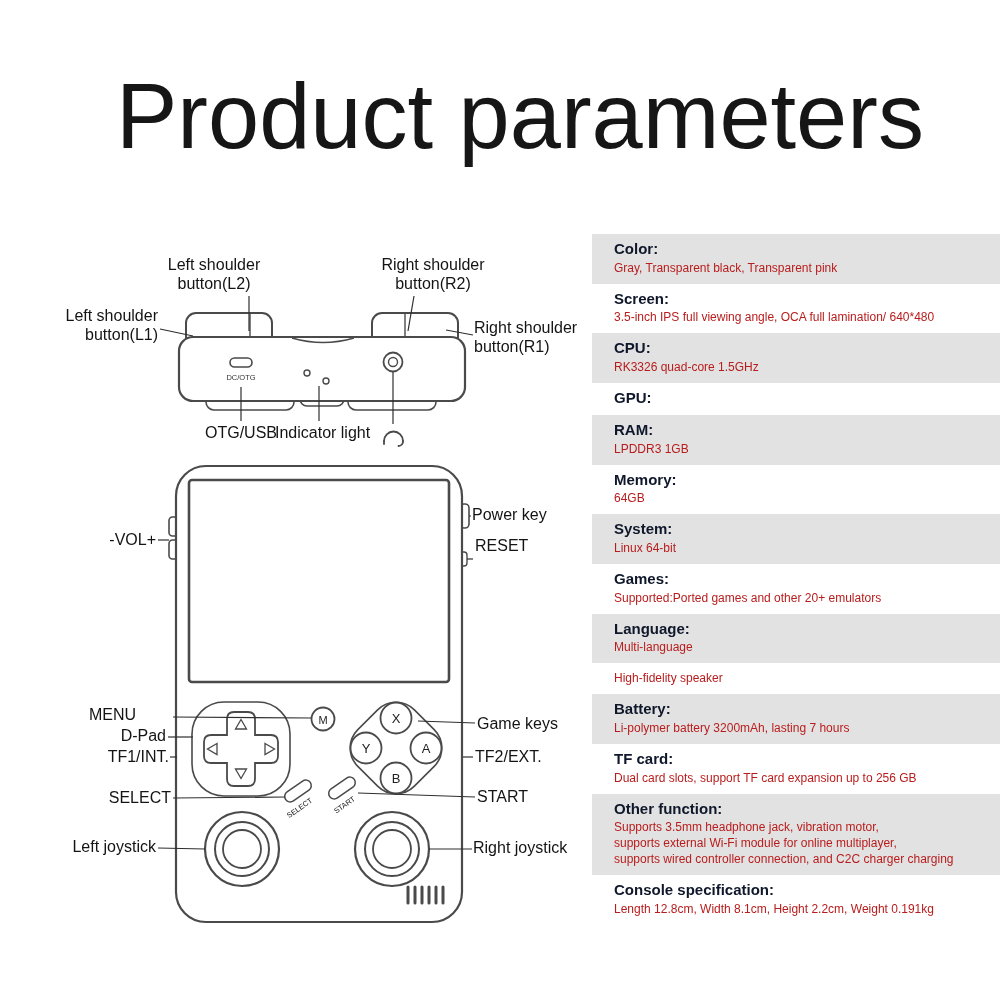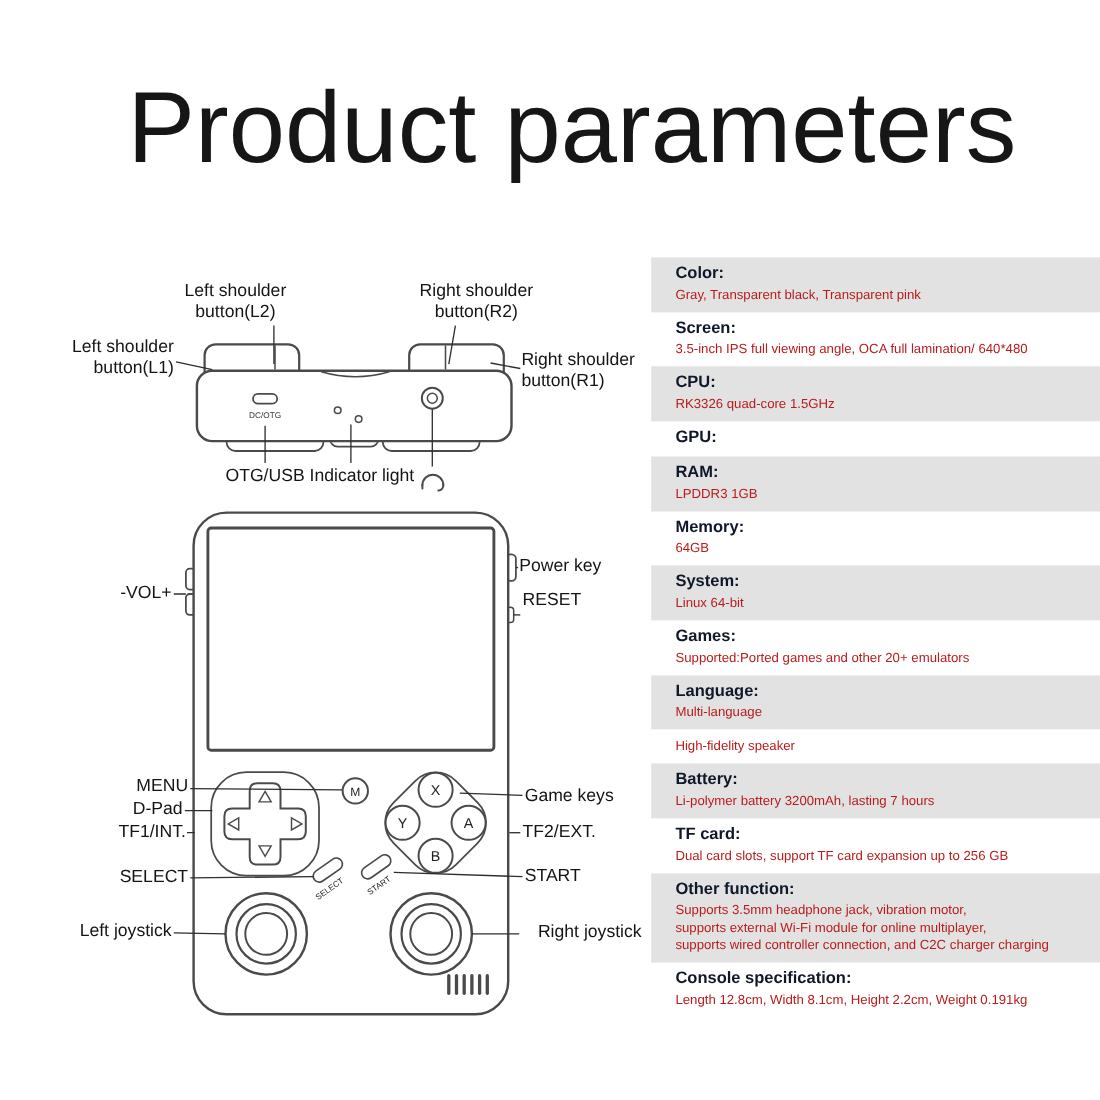--- a/index.html
+++ b/index.html
@@ -8,33 +8,33 @@
   .title{position:absolute;left:80px;top:70px;margin:0;font-size:92px;line-height:1;
          font-weight:400;color:#161616;white-space:nowrap;}
   .diagram{position:absolute;left:0;top:0;width:1000px;height:1000px;}
   
   .co{position:absolute;font-size:16px;line-height:1.18;color:#141414;white-space:pre-line;}
   #co-l2{left:118px;top:256px;width:120px;text-align:center;}
   #co-r2{left:336px;top:256px;width:122px;text-align:center;}
   #co-l1{left:16px;top:307px;width:106px;text-align:right;}
   #co-r1{left:438px;top:319px;width:118px;text-align:left;}
   #co-otg{left:163px;top:424px;width:84px;text-align:center;}
-  #co-ind{left:239px;top:424px;width:108px;text-align:center;}
+  #co-ind{left:239px;top:424px;width:108px;text-align:left;}
   #co-vol{left:38px;top:531px;width:82px;text-align:right;}
   #co-power{left:436px;top:506px;width:110px;text-align:left;}
   #co-reset{left:439px;top:537px;width:90px;text-align:left;}
-  #co-menu{left:53px;top:706px;width:82px;text-align:right;}
+  #co-menu{left:53px;top:706px;width:82px;text-align:left;}
   #co-dpad{left:53px;top:727px;width:77px;text-align:right;}
   #co-tf1{left:48px;top:748px;width:85px;text-align:right;}
   #co-select{left:48px;top:789px;width:87px;text-align:right;}
   #co-ljoy{left:14px;top:838px;width:106px;text-align:right;}
   #co-gamekeys{left:441px;top:715px;width:110px;text-align:left;}
   #co-tf2{left:439px;top:748px;width:100px;text-align:left;}
   #co-start{left:441px;top:788px;width:90px;text-align:left;}
-  #co-rjoy{left:453px;top:839px;width:120px;text-align:left;}
+  #co-rjoy{left:437px;top:839px;width:120px;text-align:left;}
   
   .specs{position:absolute;left:556px;top:234px;width:434px;}
   .spec-row{padding:6px 14px 7px 22px;}
   .spec-row.shaded{background:var(--stripe,#e2e2e2);}
   .spec-label{font-size:15px;font-weight:600;color:#0f172a;line-height:1.25;}
   .spec-value{font-size:12px;color:#b91c1c;line-height:1.33;margin-top:2px;white-space:pre-line;}
 </style>
 </head>
 <body>
 

